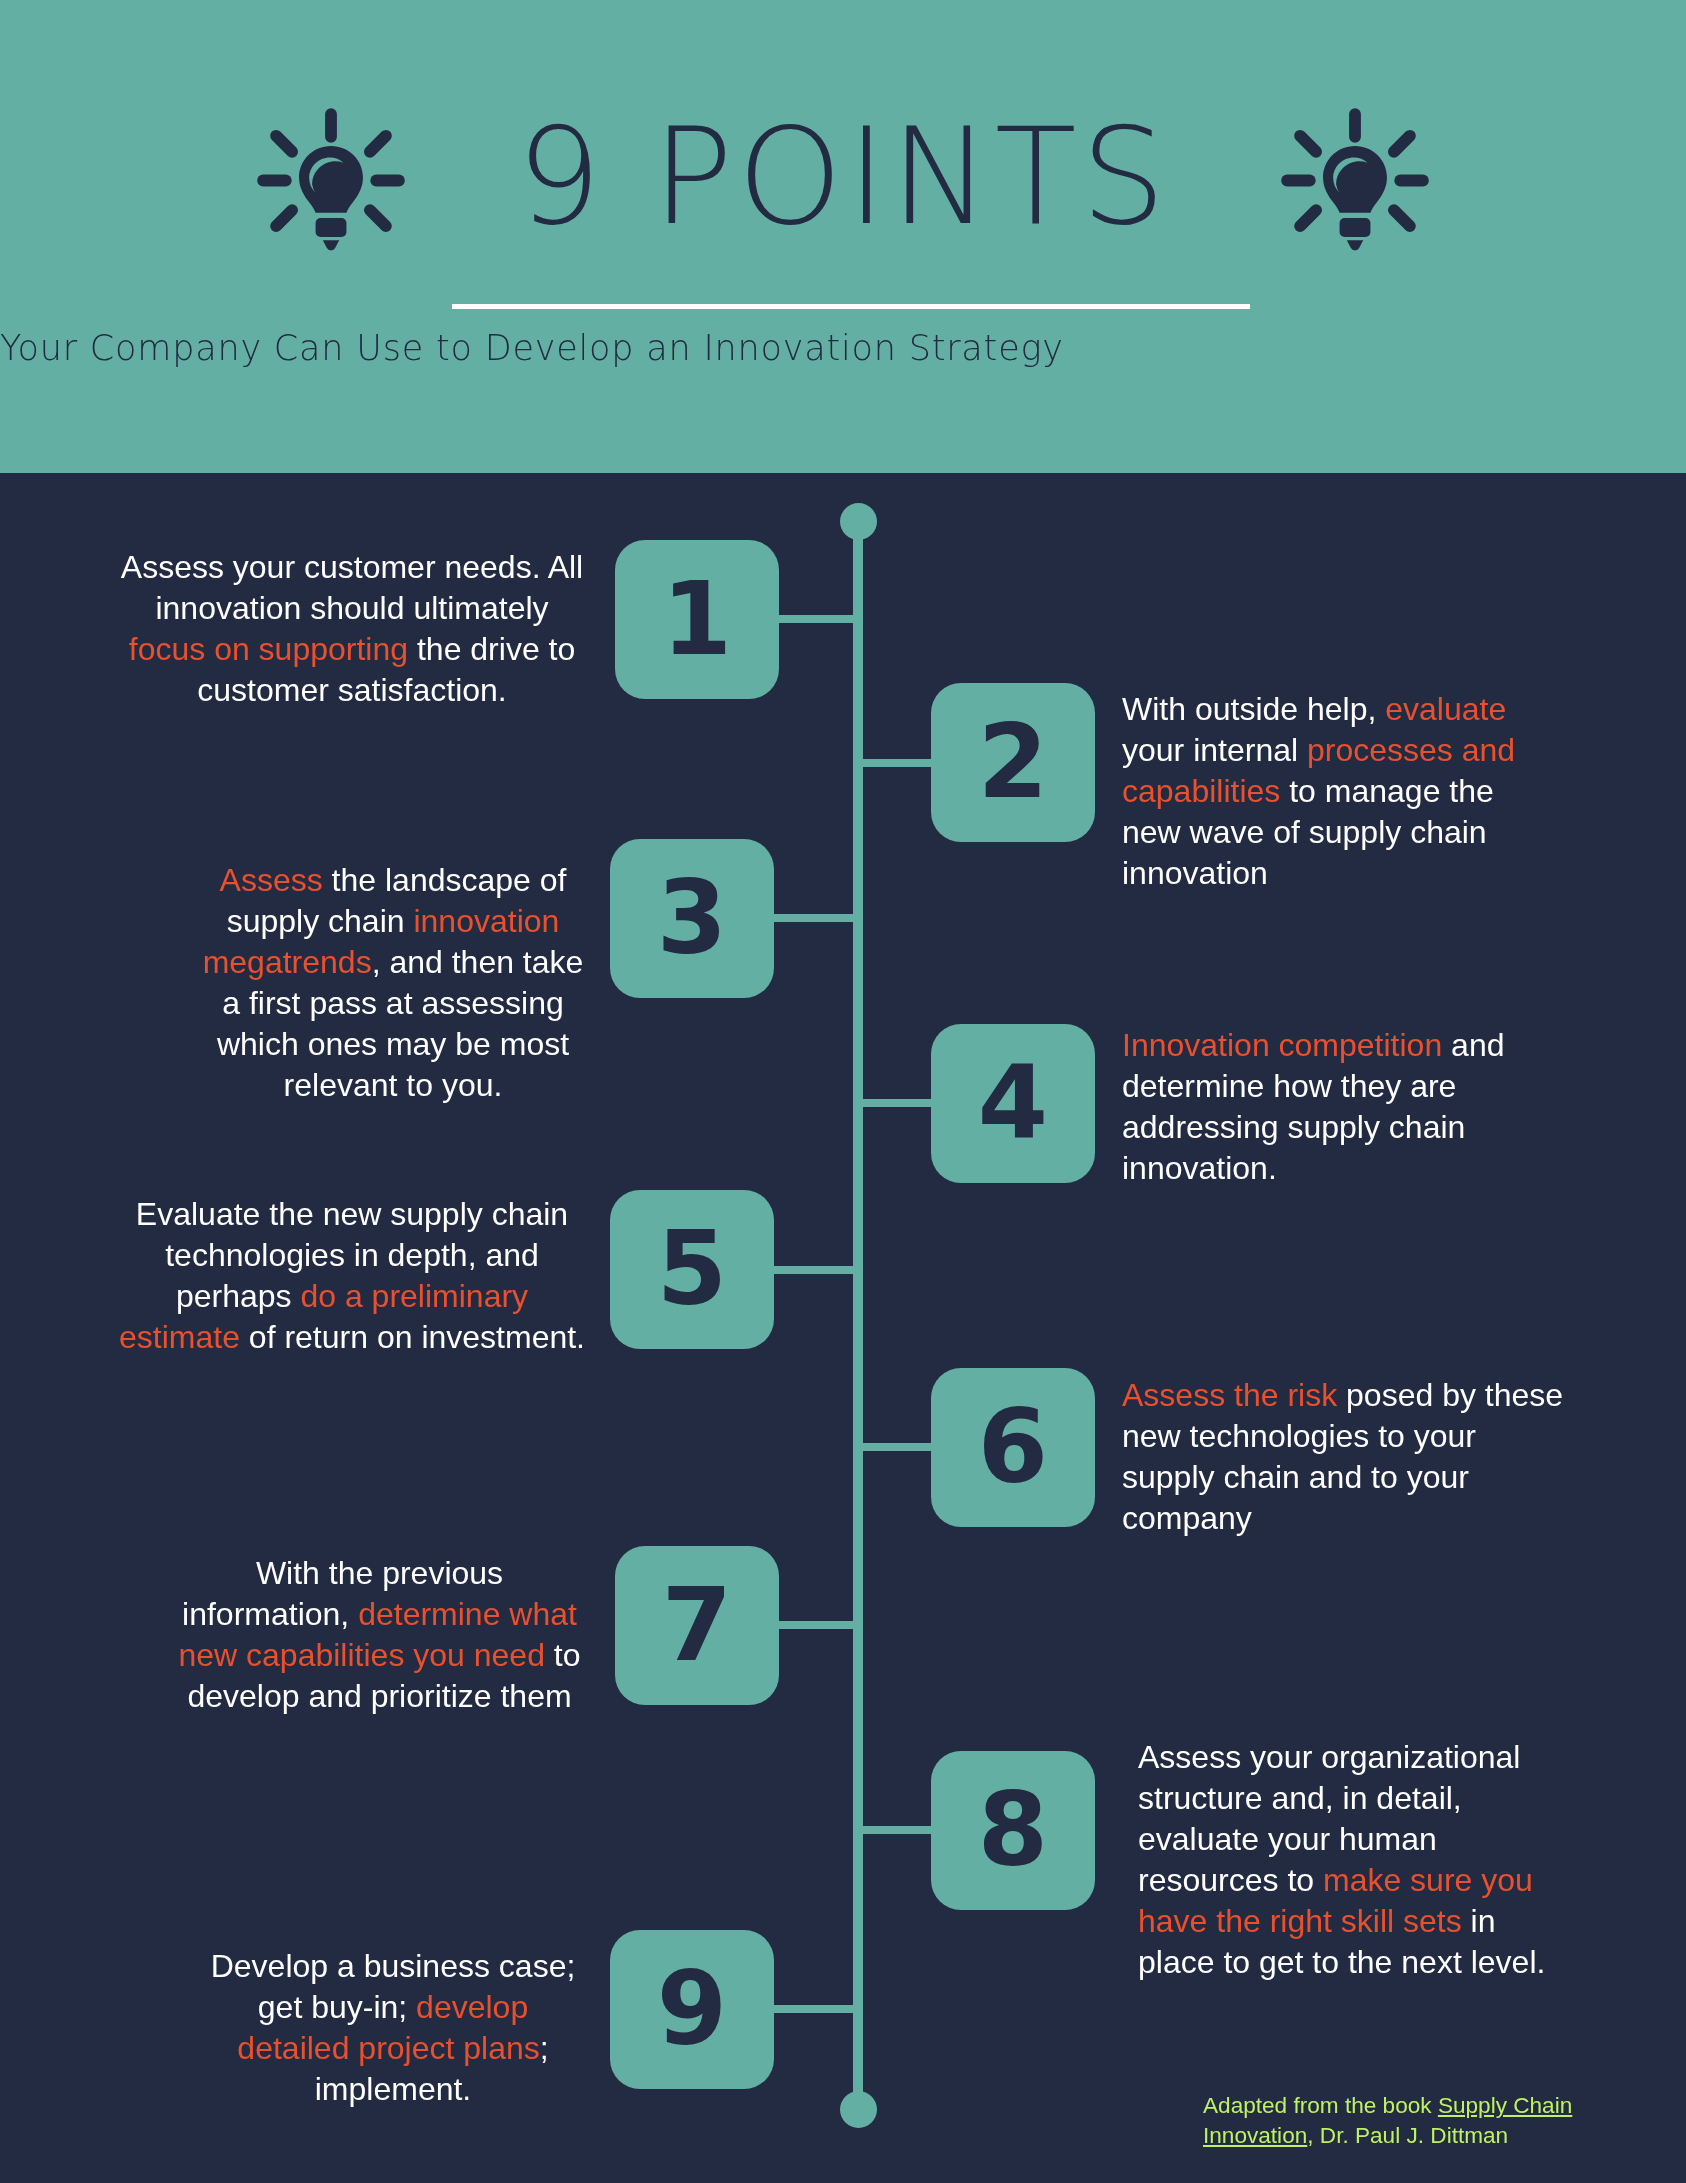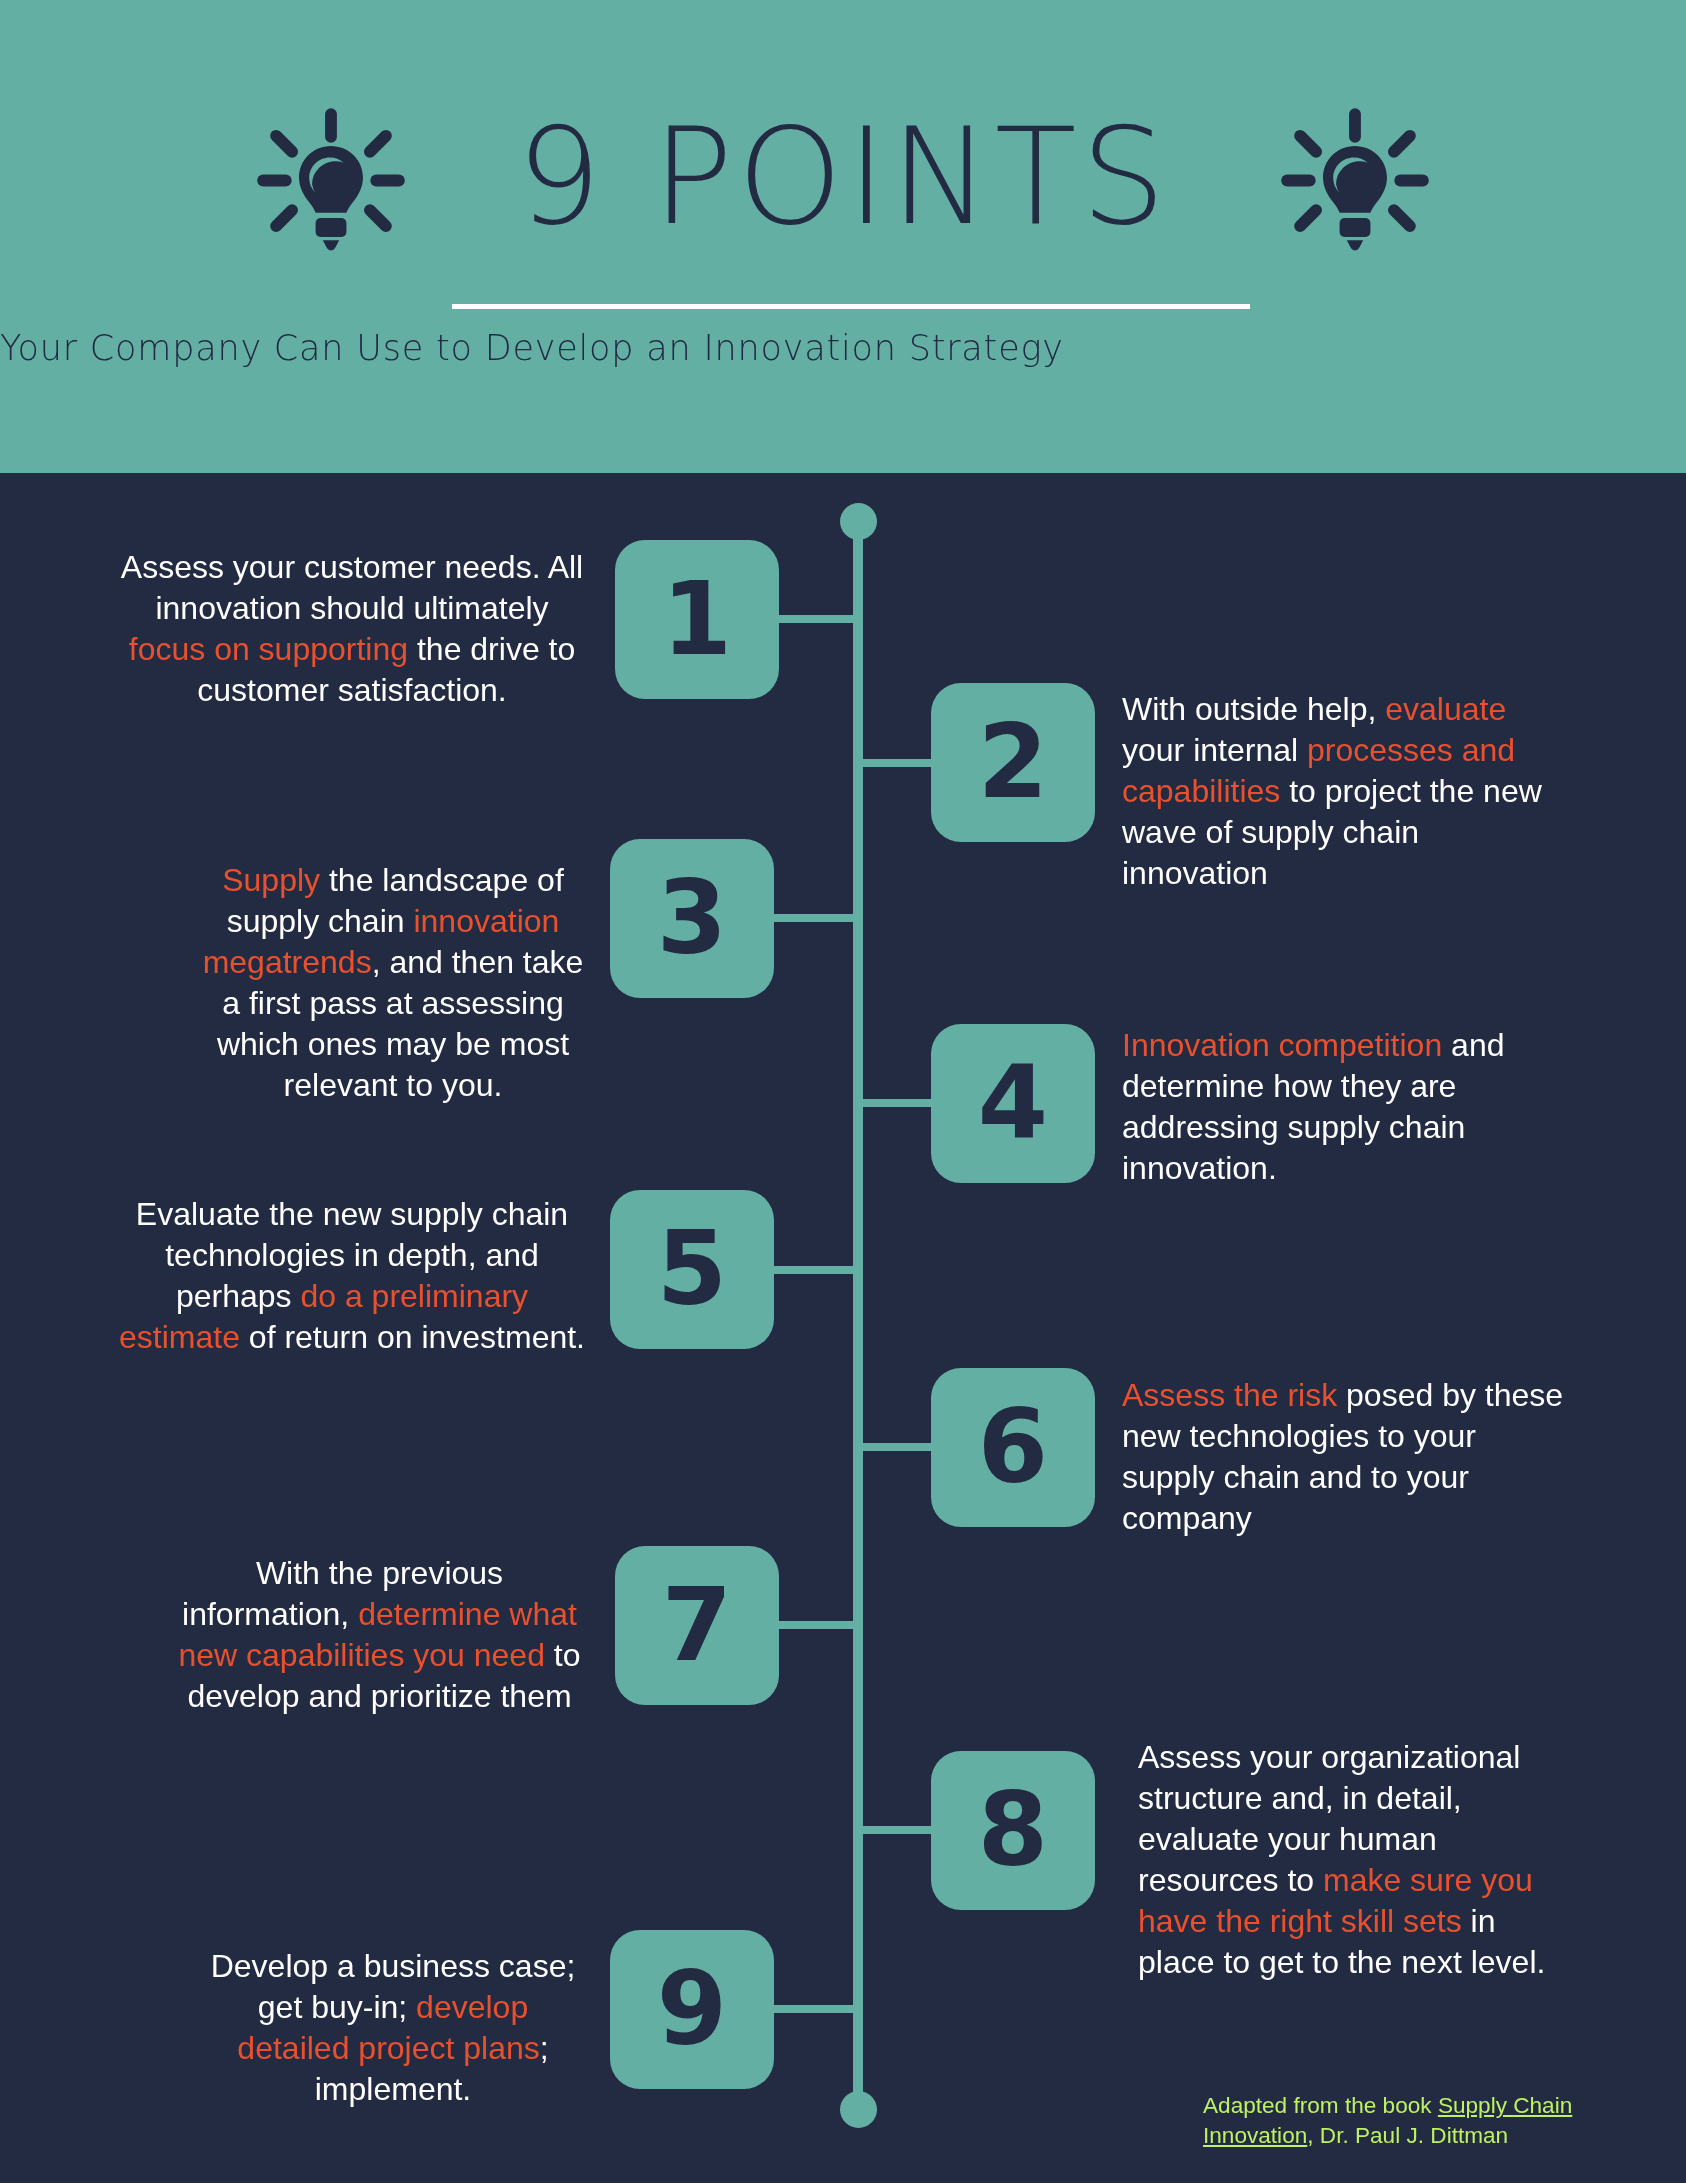--- a/index.html
+++ b/index.html
@@ -206,26 +206,26 @@
   <div id="points-layer">
       <div class="connector" style="left: 776px; width: 80px; top: 615px;"></div>
       <div class="numbox" style="left: 615px; top: 540px; width: 164px; height: 159px;">
         <span>1</span>
       </div>
       <div class="ptext right-align" style="left: 116px; top: 547px; width: 472px;"><span>Assess your customer needs. All innovation should ultimately </span><span class="hl">focus on supporting</span><span> the drive to customer satisfaction.</span></div>
       <div class="connector" style="left: 860px; width: 74px; top: 759px;"></div>
       <div class="numbox" style="left: 931px; top: 683px; width: 164px; height: 159px;">
         <span>2</span>
       </div>
-      <div class="ptext left-align" style="left: 1122px; top: 689px; width: 437px;"><span>With outside help, </span><span class="hl">evaluate</span><span> your internal </span><span class="hl">processes and capabilities</span><span> to project the new wave of supply chain innovation</span></div>
+      <div class="ptext left-align" style="left: 1122px; top: 689px; width: 437px;"><span>With outside help, </span><span class="hl">evaluate</span><span> your internal </span><span class="hl">processes and capabilities</span><span> to manage the new wave of supply chain innovation</span></div>
       <div class="connector" style="left: 771px; width: 85px; top: 914px;"></div>
       <div class="numbox" style="left: 610px; top: 839px; width: 164px; height: 159px;">
         <span>3</span>
       </div>
-      <div class="ptext right-align" style="left: 198px; top: 860px; width: 390px;"><span class="hl">Supply</span><span> the landscape of supply chain </span><span class="hl">innovation megatrends</span><span>, and then take a first pass at assessing which ones may be most relevant to you.</span></div>
+      <div class="ptext right-align" style="left: 198px; top: 860px; width: 390px;"><span class="hl">Assess</span><span> the landscape of supply chain </span><span class="hl">innovation megatrends</span><span>, and then take a first pass at assessing which ones may be most relevant to you.</span></div>
       <div class="connector" style="left: 860px; width: 74px; top: 1099px;"></div>
       <div class="numbox" style="left: 931px; top: 1024px; width: 164px; height: 159px;">
         <span>4</span>
       </div>
       <div class="ptext left-align" style="left: 1122px; top: 1025px; width: 390px;"><span class="hl">Innovation competition</span><span> and determine how they are addressing supply chain innovation.</span></div>
       <div class="connector" style="left: 771px; width: 85px; top: 1266px;"></div>
       <div class="numbox" style="left: 610px; top: 1190px; width: 164px; height: 159px;">
         <span>5</span>
       </div>
       <div class="ptext right-align" style="left: 116px; top: 1194px; width: 472px;"><span>Evaluate the new supply chain technologies in depth, and perhaps </span><span class="hl">do a preliminary estimate</span><span> of return on investment.</span></div>

